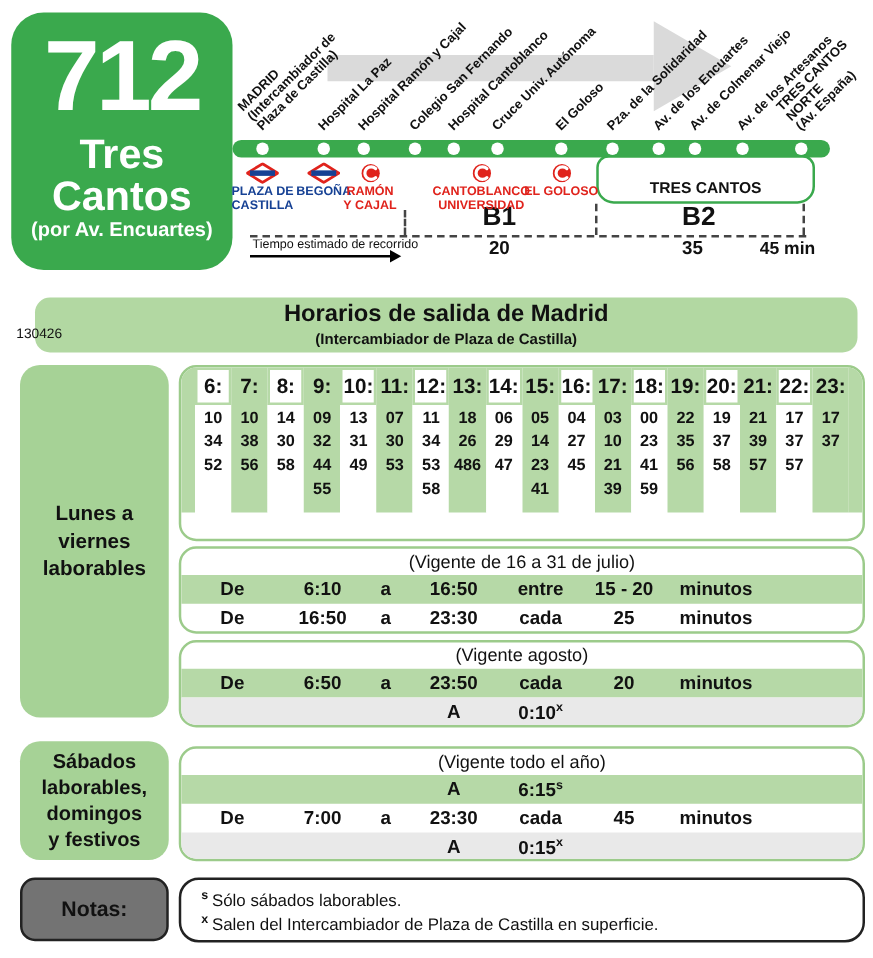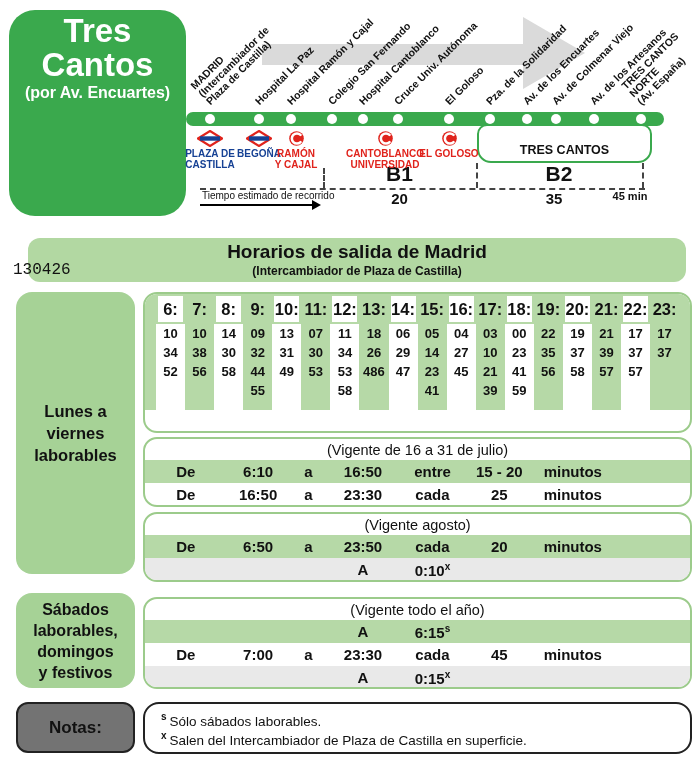--- a/index.html
+++ b/index.html
@@ -33,21 +33,21 @@
   .dashh{position:absolute;height:0;border-top:2px dashed #444;z-index:2;}
   .zlabel{position:absolute;text-align:center;font-weight:bold;}
   .tiempo{position:absolute;left:202px;top:190px;font-size:10px;z-index:2;}
   .arrow-line{position:absolute;left:200px;top:204px;width:112px;height:2px;background:#000;}
   .arrow-head{position:absolute;left:312px;top:200px;width:0;height:0;
               border-left:9px solid #000;border-top:5px solid transparent;border-bottom:5px solid transparent;}
   
   .band{position:absolute;left:28px;top:238px;width:658px;height:44px;background:#b2d8a2;border-radius:12px;text-align:center;}
   .band .t1{font-size:19px;font-weight:bold;margin-top:3px;line-height:21px;}
   .band .t2{font-size:12px;font-weight:bold;line-height:19px;}
-  .code{position:absolute;left:13px;top:261px;font-size:16px;z-index:2;font-family:Liberation Mono, monospace;}
+  .code{position:absolute;left:13px;top:261px;font-size:11px;z-index:2;}
   
   .side{position:absolute;left:16px;width:119px;background:#a6d296;border-radius:16px;
         display:flex;align-items:center;justify-content:center;text-align:center;
         font-weight:bold;font-size:16.5px;line-height:22px;}
   .notas{position:absolute;left:16px;top:702px;width:119px;height:51px;background:#737373;border:2.5px solid #222;
          border-radius:12px;box-sizing:border-box;display:flex;align-items:center;justify-content:center;
          font-weight:bold;font-size:17px;}
   
   .tt{position:absolute;left:143px;top:292px;width:549px;height:141px;background:#fff;box-sizing:border-box;
       border:2px solid #9ccb8b;border-radius:14px;overflow:hidden;}
@@ -194,28 +194,29 @@
 
     <div class="dashv" style="left:323px;top:168px;height:20px;"></div>
     <div class="dashv" style="left:476px;top:163px;height:25px;"></div>
     <div class="dashv" style="left:642px;top:163px;height:25px;"></div>
     <div class="dashh" style="left:200px;top:188px;width:445px;"></div>
 
     <div class="zlabel" style="left:323px;top:162px;width:153px;font-size:21px;">B1</div>
     <div class="zlabel" style="left:323px;top:190px;width:153px;font-size:15px;">20</div>
     <div class="zlabel" style="left:476px;top:162px;width:166px;font-size:21px;">B2</div>
     <div class="zlabel" style="left:476px;top:190px;width:156px;font-size:15px;">35</div>
-    <div class="zlabel" style="left:593px;top:190px;width:74px;font-size:11px;">45 min</div>
+    <div class="zlabel" style="left:593px;top:190px;width:74px;font-size:14px;">45 min</div>
 
     <div class="tiempo">Tiempo estimado de recorrido</div>
     <div class="arrow-line"></div>
     <div class="arrow-head"></div>
   </div>
 
   <div class="badge">
+    <div class="num">712</div>
     <div class="n1">Tres</div>
     <div class="n2">Cantos</div>
     <div class="via">(por Av. Encuartes)</div>
   </div>
 
   <div class="band">
     <div class="t1">Horarios de salida de Madrid</div>
     <div class="t2">(Intercambiador de Plaza de Castilla)</div>
   </div>
   <div class="code">130426</div>

